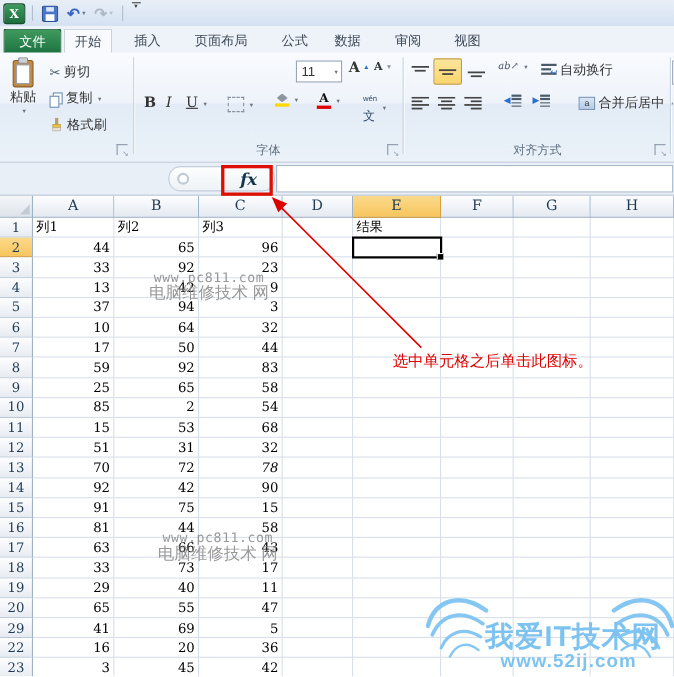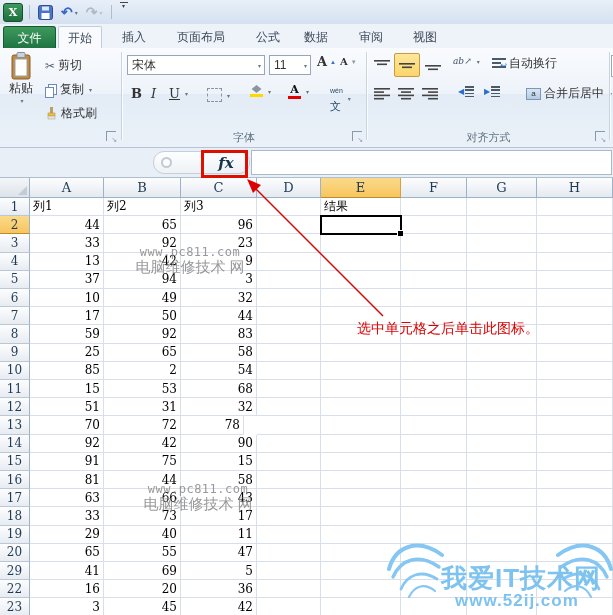--- a/index.html
+++ b/index.html
@@ -179,24 +179,20 @@
       <svg width="13" height="13">
           <rect x="5" y="0" width="3" height="6" fill="#b9a06a"></rect>
           <rect x="3" y="6" width="7" height="3" fill="#f0c040" stroke="#a98a30" stroke-width="0.5"></rect>
           <rect x="3" y="9" width="7" height="3" fill="#e8e2d2" stroke="#a9a28c" stroke-width="0.5"></rect>
         </svg>
       <span>格式刷</span>
     </div>
     <div class="launcher" style="left:106px;top:83px;"></div>
     <div class="gsep" style="left:121px;"></div>
 
-    <div class="combo" style="left:127px;top:7px;width:138px;height:20px;">
-      <span class="val">宋体</span>
-      <span class="dd">▾</span>
-    </div>
     <div class="combo" style="left:269px;top:7px;width:42px;height:20px;">
       <span class="val">11</span>
       <span class="dd">▾</span>
     </div>
     <div class="rbtn" style="left:317px;top:6px;">
         <span class="grow-a">A</span>
         <span class="tinyup">▲</span>
       </div>
     <div class="rbtn" style="left:340px;top:8px;">
         <span class="shrink-a">A</span>
@@ -384,21 +380,21 @@
           <div class="cell num" style="left: 181px; width: 76px;">3</div>
           <div class="cell num" style="left: 257px; width: 64px;"></div>
           <div class="cell num" style="left: 321px; width: 80px;"></div>
           <div class="cell num" style="left: 401px; width: 66px;"></div>
           <div class="cell num" style="left: 467px; width: 70px;"></div>
           <div class="cell num" style="left: 537px; width: 76px;"></div>
         </div>
         <div class="row" style="top: 111px;">
           <div class="rh" style="left: 0px; width: 30px;">6</div>
           <div class="cell num" style="left: 30px; width: 74px;">10</div>
-          <div class="cell num" style="left: 104px; width: 77px;">49</div>
+          <div class="cell num" style="left: 104px; width: 77px;">64</div>
           <div class="cell num" style="left: 181px; width: 76px;">32</div>
           <div class="cell num" style="left: 257px; width: 64px;"></div>
           <div class="cell num" style="left: 321px; width: 80px;"></div>
           <div class="cell num" style="left: 401px; width: 66px;"></div>
           <div class="cell num" style="left: 467px; width: 70px;"></div>
           <div class="cell num" style="left: 537px; width: 76px;"></div>
         </div>
         <div class="row" style="top: 129.2px;">
           <div class="rh" style="left: 0px; width: 30px;">7</div>
           <div class="cell num" style="left: 30px; width: 74px;">17</div>
@@ -462,21 +458,21 @@
           <div class="cell num" style="left: 257px; width: 64px;"></div>
           <div class="cell num" style="left: 321px; width: 80px;"></div>
           <div class="cell num" style="left: 401px; width: 66px;"></div>
           <div class="cell num" style="left: 467px; width: 70px;"></div>
           <div class="cell num" style="left: 537px; width: 76px;"></div>
         </div>
         <div class="row" style="top: 238.4px;">
           <div class="rh" style="left: 0px; width: 30px;">13</div>
           <div class="cell num" style="left: 30px; width: 74px;">70</div>
           <div class="cell num" style="left: 104px; width: 77px;">72</div>
-          <div class="cell num" style="left: 168px; width: 76px;">78</div>
+          <div class="cell num" style="left: 181px; width: 76px; font-style: italic;">78</div>
           <div class="cell num" style="left: 257px; width: 64px;"></div>
           <div class="cell num" style="left: 321px; width: 80px;"></div>
           <div class="cell num" style="left: 401px; width: 66px;"></div>
           <div class="cell num" style="left: 467px; width: 70px;"></div>
           <div class="cell num" style="left: 537px; width: 76px;"></div>
         </div>
         <div class="row" style="top: 256.6px;">
           <div class="rh" style="left: 0px; width: 30px;">14</div>
           <div class="cell num" style="left: 30px; width: 74px;">92</div>
           <div class="cell num" style="left: 104px; width: 77px;">42</div>

